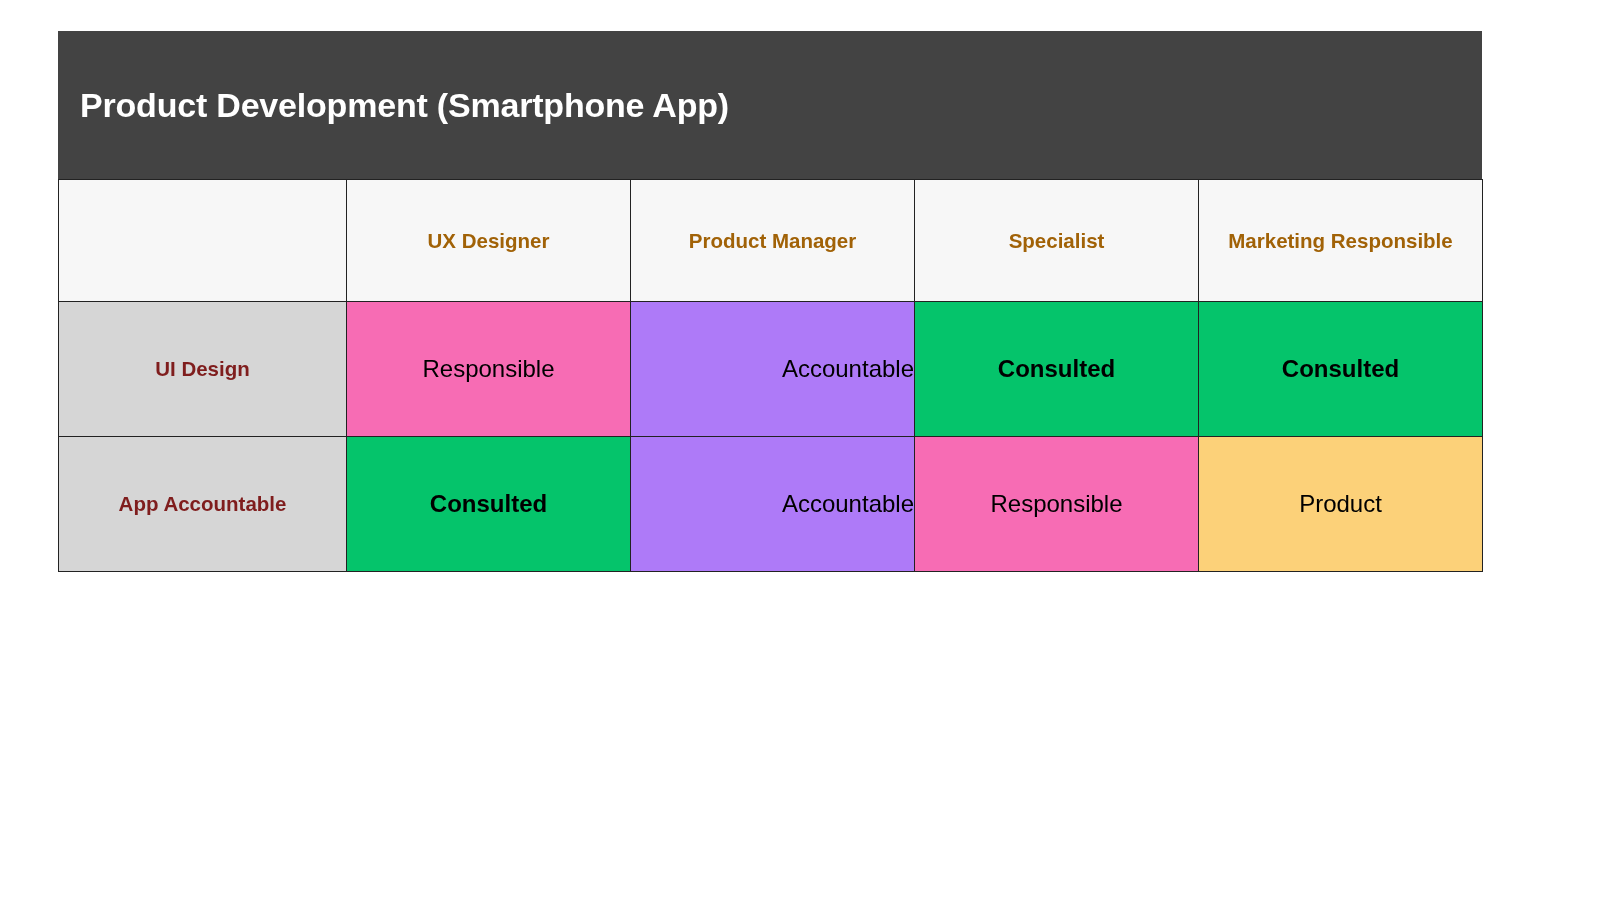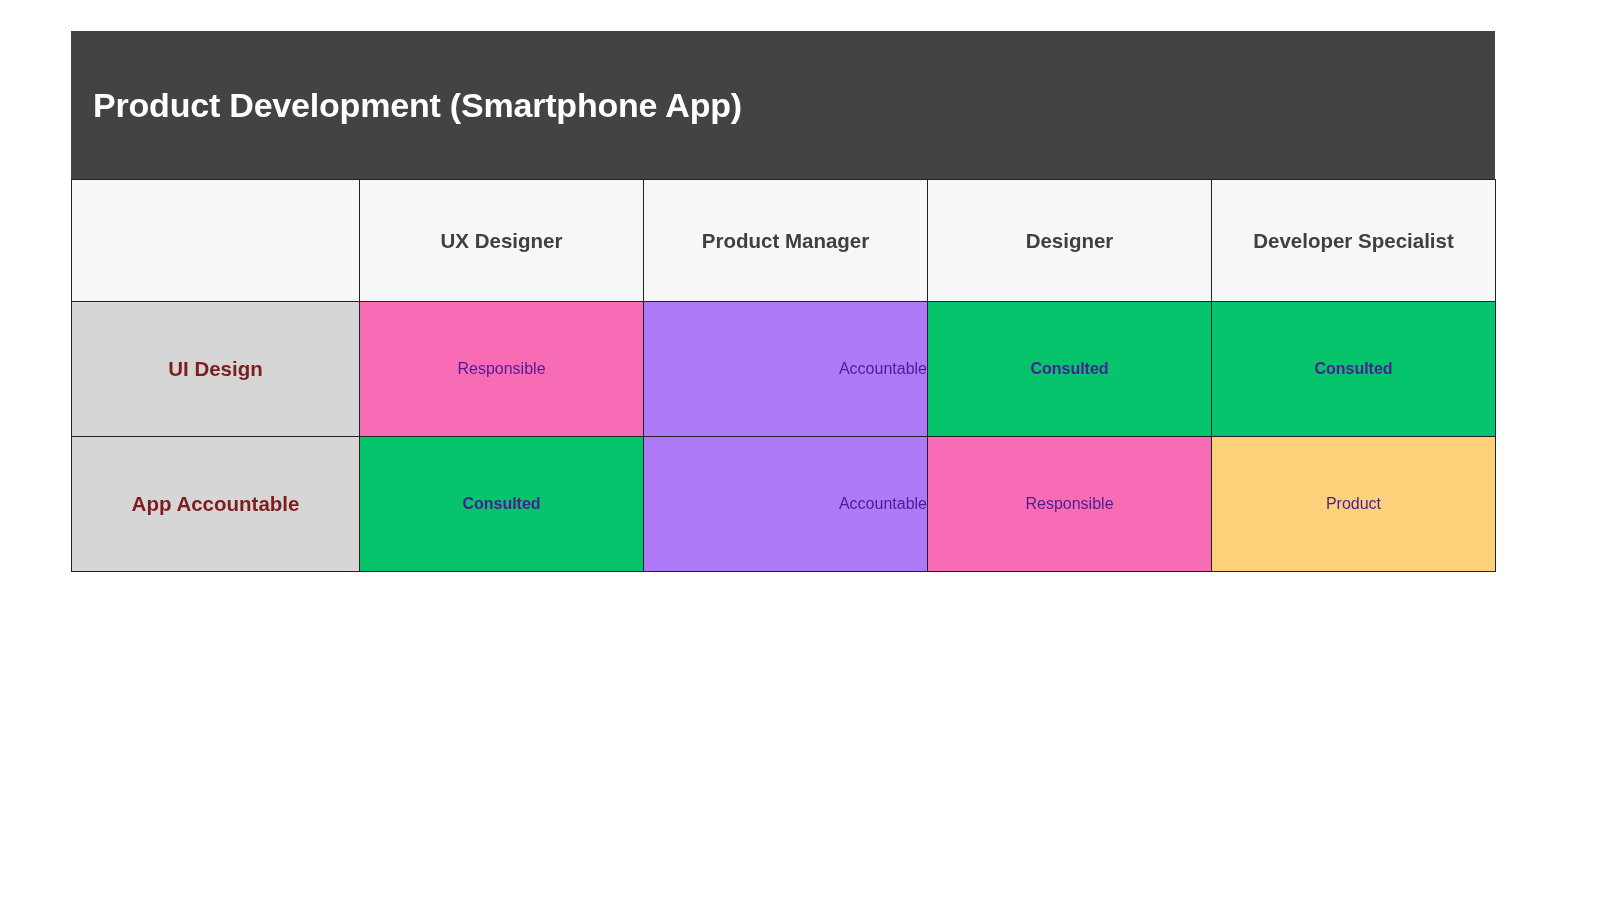--- a/index.html
+++ b/index.html
@@ -9,21 +9,21 @@
   }
   body {
     width: 1600px;
     height: 900px;
     font-family: "Liberation Sans", sans-serif;
     overflow: hidden;
   }
 
   #raci-root {
     position: absolute;
-    left: 71px;
+    left: 58px;
     top: 31px;
     width: 1424px;
     height: 830px;
     box-sizing: border-box;
   }
 
   
   .title-bar {
     height: 148px;
     background: #434343;
@@ -58,31 +58,31 @@
     padding: 0;
     box-sizing: border-box;
   }
 
   
   tr.head-row th {
     height: 122px;
     background: #f7f7f7;
     font-size: 20.5px;
     font-weight: bold;
-    color: #404040;
+    color: #a16207;
   }
   tr.head-row th.corner-cell {
     background: #f7f7f7;
   }
 
   
   tbody tr td {
     height: 135px;
-    font-size: 16px;
-    color: #4c1d95;
+    font-size: 24px;
+    color: #000000;
     font-weight: normal;
   }
   tbody tr td.task-cell {
     font-weight: bold;
     font-size: 20.5px;
     color: #7f1d1d;
   }
   tbody tr td.task-cell.shade-gray  { background: #d6d6d6; }
   tbody tr td.task-cell.shade-light { background: #f7f7f7; }
 
@@ -106,22 +106,22 @@
       <col class="c-role">
       <col class="c-role">
       <col class="c-role">
       <col class="c-role">
     </colgroup>
     <thead>
       <tr class="head-row">
         <th class="corner-cell"></th>
         <th>UX Designer</th>
         <th>Product Manager</th>
-        <th>Designer</th>
-        <th>Developer Specialist</th>
+        <th>Specialist</th>
+        <th>Marketing Responsible</th>
       </tr>
     </thead>
     <tbody>
 
       <tr>
         <td class="task-cell shade-gray">UI Design</td>
         <td class="role-cell raci-R">Responsible</td>
         <td class="role-cell raci-A">Accountable</td>
         <td class="role-cell raci-C">Consulted</td>
         <td class="role-cell raci-C">Consulted</td>

